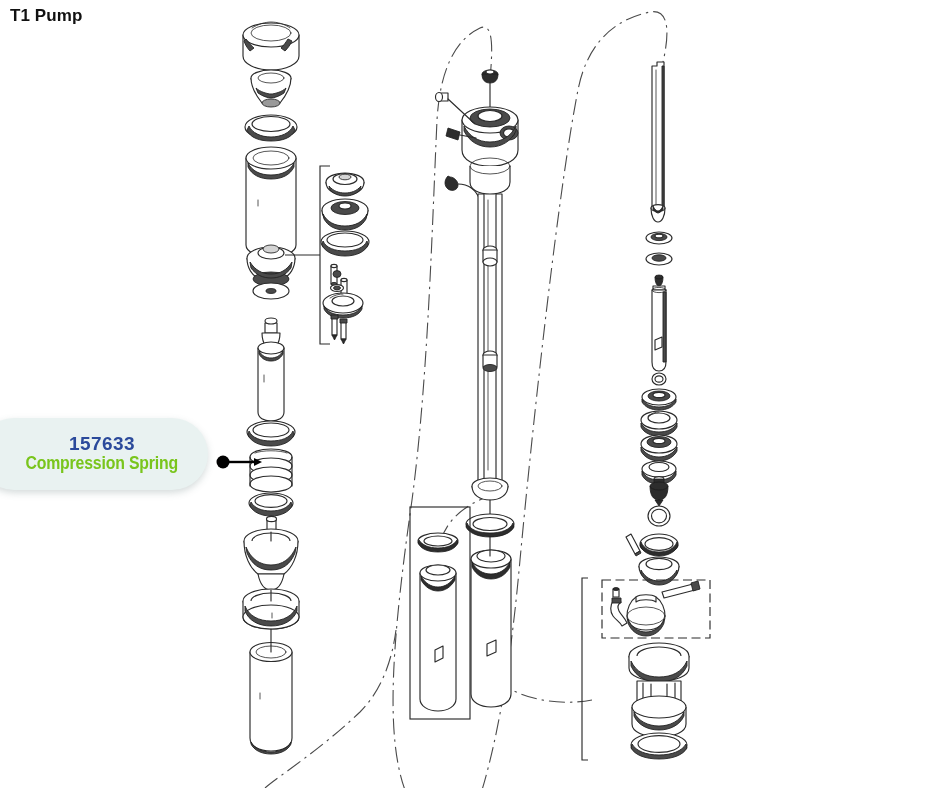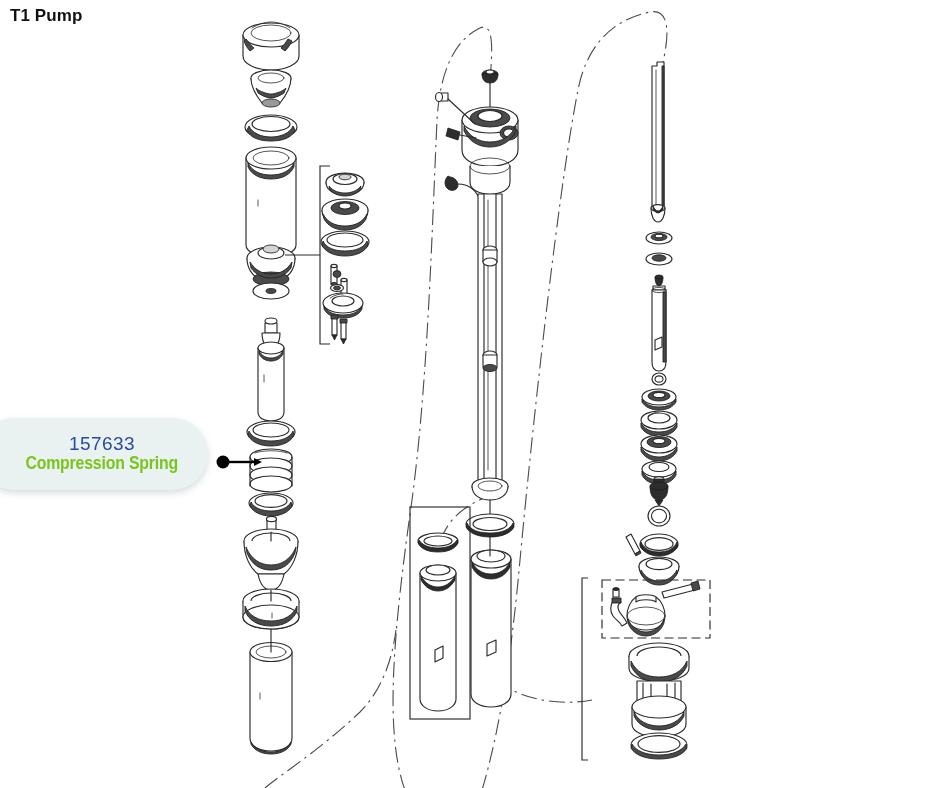--- a/index.html
+++ b/index.html
@@ -32,21 +32,21 @@
     background:#e9f2f1;
     border-radius:36px;
     box-shadow:0 3px 7px rgba(120,140,140,0.30);
     display:flex;flex-direction:column;
     align-items:center;justify-content:center;
     z-index:5;
   }
   #callout-number{
     color:#2b4a9b;
     font-size:19px;
-    font-weight:normal;
+    font-weight:bold;
     line-height:1.05;
     letter-spacing:0.4px;
     margin-left:18px;
   }
   #callout-name{
     color:#79c51c;
     font-size:18px;
     font-weight:bold;
     line-height:1.1;
     letter-spacing:-0.2px;

